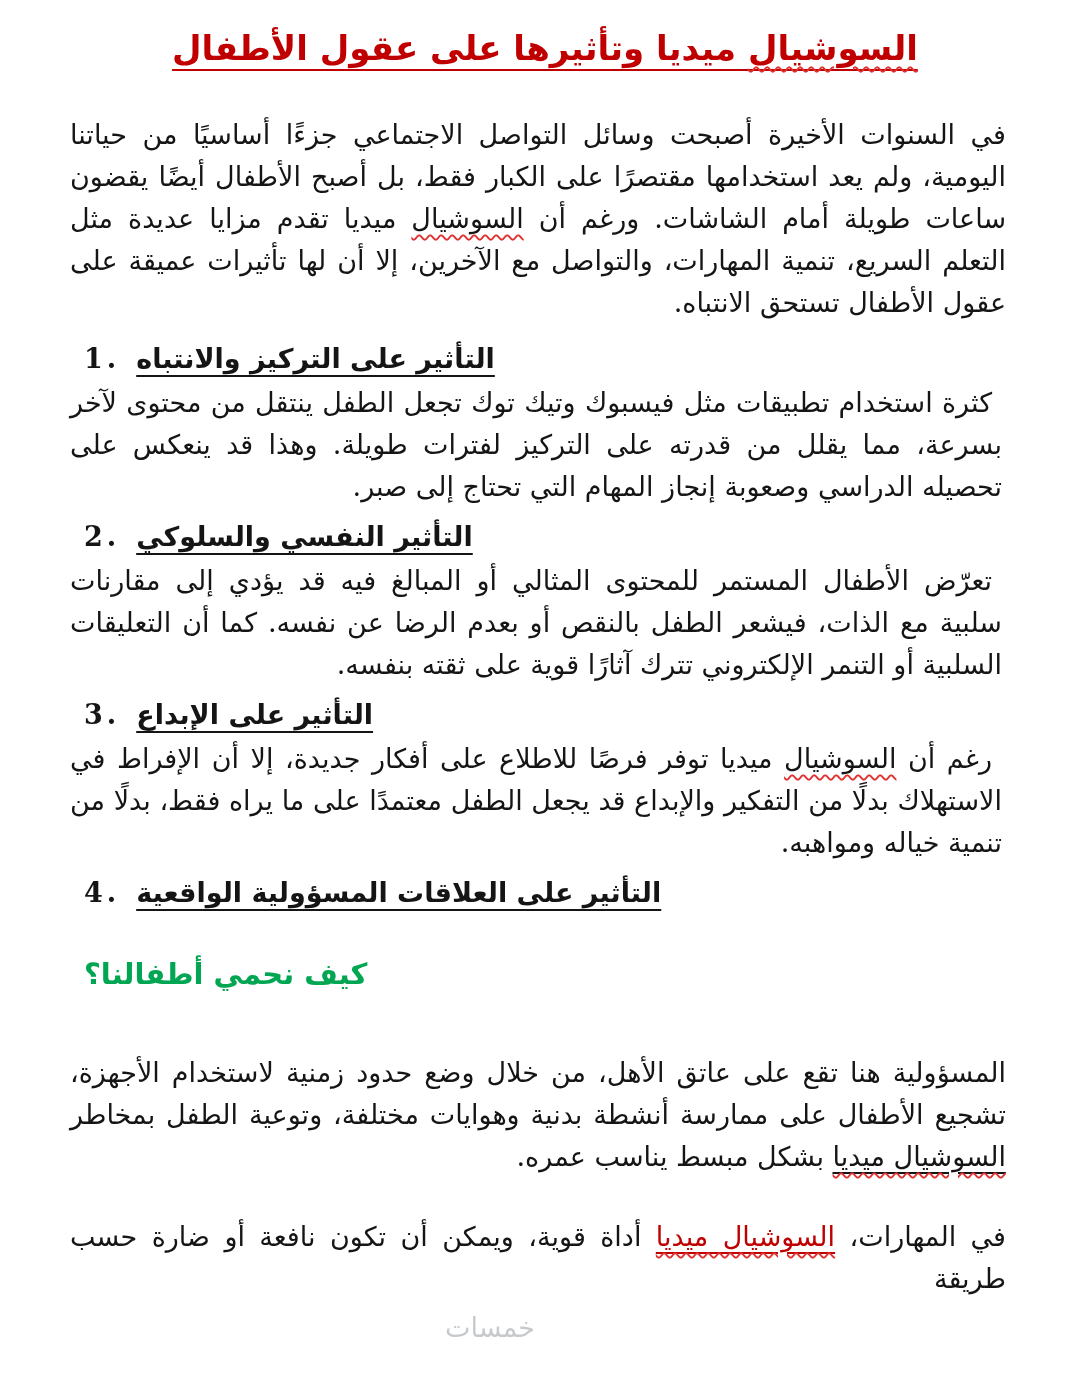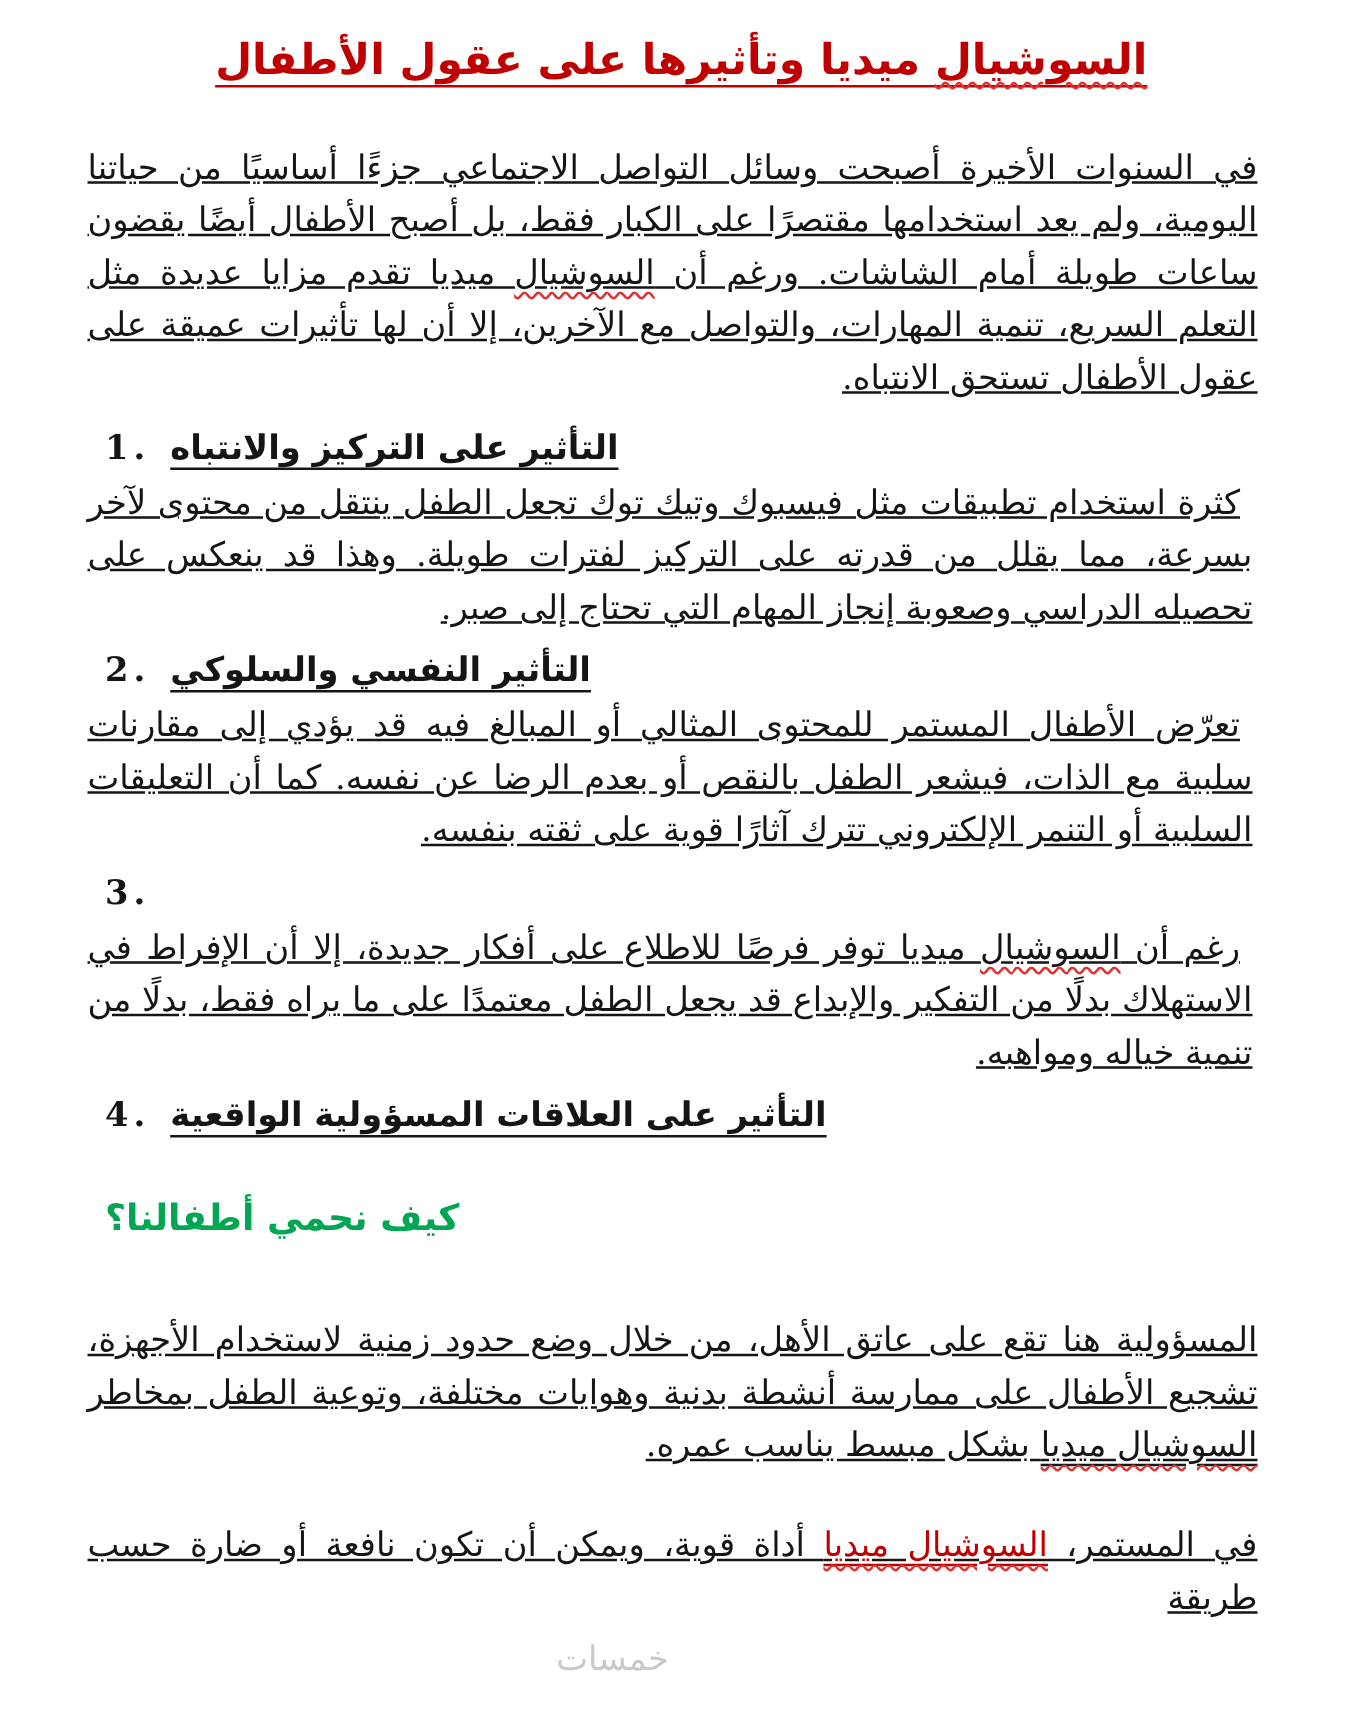--- a/index.html
+++ b/index.html
@@ -13,21 +13,21 @@
 
   .doc-title {
     direction:rtl; text-align:center; margin-left:14px;
     font-size:34px; font-weight:700; line-height:1.3;
     color:var(--title-red, #c00000);
     text-decoration:underline; text-decoration-thickness:2px; text-underline-offset:9px;
   }
 
   .para {
     direction:rtl; text-align:justify; text-align-last:right;
-    font-size:27px; line-height:42px; color:#151515;text-decoration:underline;
+    font-size:27px; line-height:42px; color:#151515;
   }
   .intro { margin-top:44px; }
 
   .list { margin-top:14px; }
   .item-head {
     display:flex; direction:ltr; align-items:baseline; gap:16px;
     margin:8px 0 2px 14px; font-size:27px; font-weight:700; line-height:42px;
   }
   .num { letter-spacing:4px; }
   .item-title {
@@ -85,34 +85,35 @@
       <div class="item-head">
         <span class="num">2.</span>
         <span class="item-title">التأثير النفسي والسلوكي</span>
       </div>
       <p class="para item-body"><span>تعرّض الأطفال المستمر للمحتوى المثالي أو المبالغ فيه قد يؤدي إلى مقارنات سلبية مع الذات، فيشعر الطفل بالنقص أو بعدم الرضا عن نفسه. كما أن التعليقات السلبية أو التنمر الإلكتروني تترك آثارًا قوية على ثقته بنفسه.</span><span class="wavy"></span><span></span></p>
     </div>
 
     <div class="item">
       <div class="item-head">
         <span class="num">3.</span>
+        <span class="item-title">التأثير على الإبداع</span>
       </div>
       <p class="para item-body"><span>رغم أن </span><span class="wavy">السوشيال</span><span> ميديا توفر فرصًا للاطلاع على أفكار جديدة، إلا أن الإفراط في الاستهلاك بدلًا من التفكير والإبداع قد يجعل الطفل معتمدًا على ما يراه فقط، بدلًا من تنمية خياله ومواهبه.</span></p>
     </div>
 
     <div class="item">
       <div class="item-head">
         <span class="num">4.</span>
         <span class="item-title">التأثير على العلاقات المسؤولية الواقعية</span>
       </div>
     </div>
 
   </section>
 
   <h2 class="green-heading">كيف نحمي أطفالنا؟</h2>
 
   <p class="para protect-para"><span>المسؤولية هنا تقع على عاتق الأهل، من خلال وضع حدود زمنية لاستخدام الأجهزة، تشجيع الأطفال على ممارسة أنشطة بدنية وهوايات مختلفة، وتوعية الطفل بمخاطر </span><span class="solid-term"><span class="wavy">السوشيال ميديا</span></span><span> بشكل مبسط يناسب عمره.</span></p>
 
-  <p class="para closing-para"><span>في المستمر، </span><span class="red-term"><span class="wavy">السوشيال ميديا</span></span><span> أداة قوية، ويمكن أن تكون نافعة أو ضارة حسب طريقة</span></p>
+  <p class="para closing-para"><span>في المهارات، </span><span class="red-term"><span class="wavy">السوشيال ميديا</span></span><span> أداة قوية، ويمكن أن تكون نافعة أو ضارة حسب طريقة</span></p>
 
   <div class="watermark">خمسات</div>
 
 </div>
 
 </body></html>

